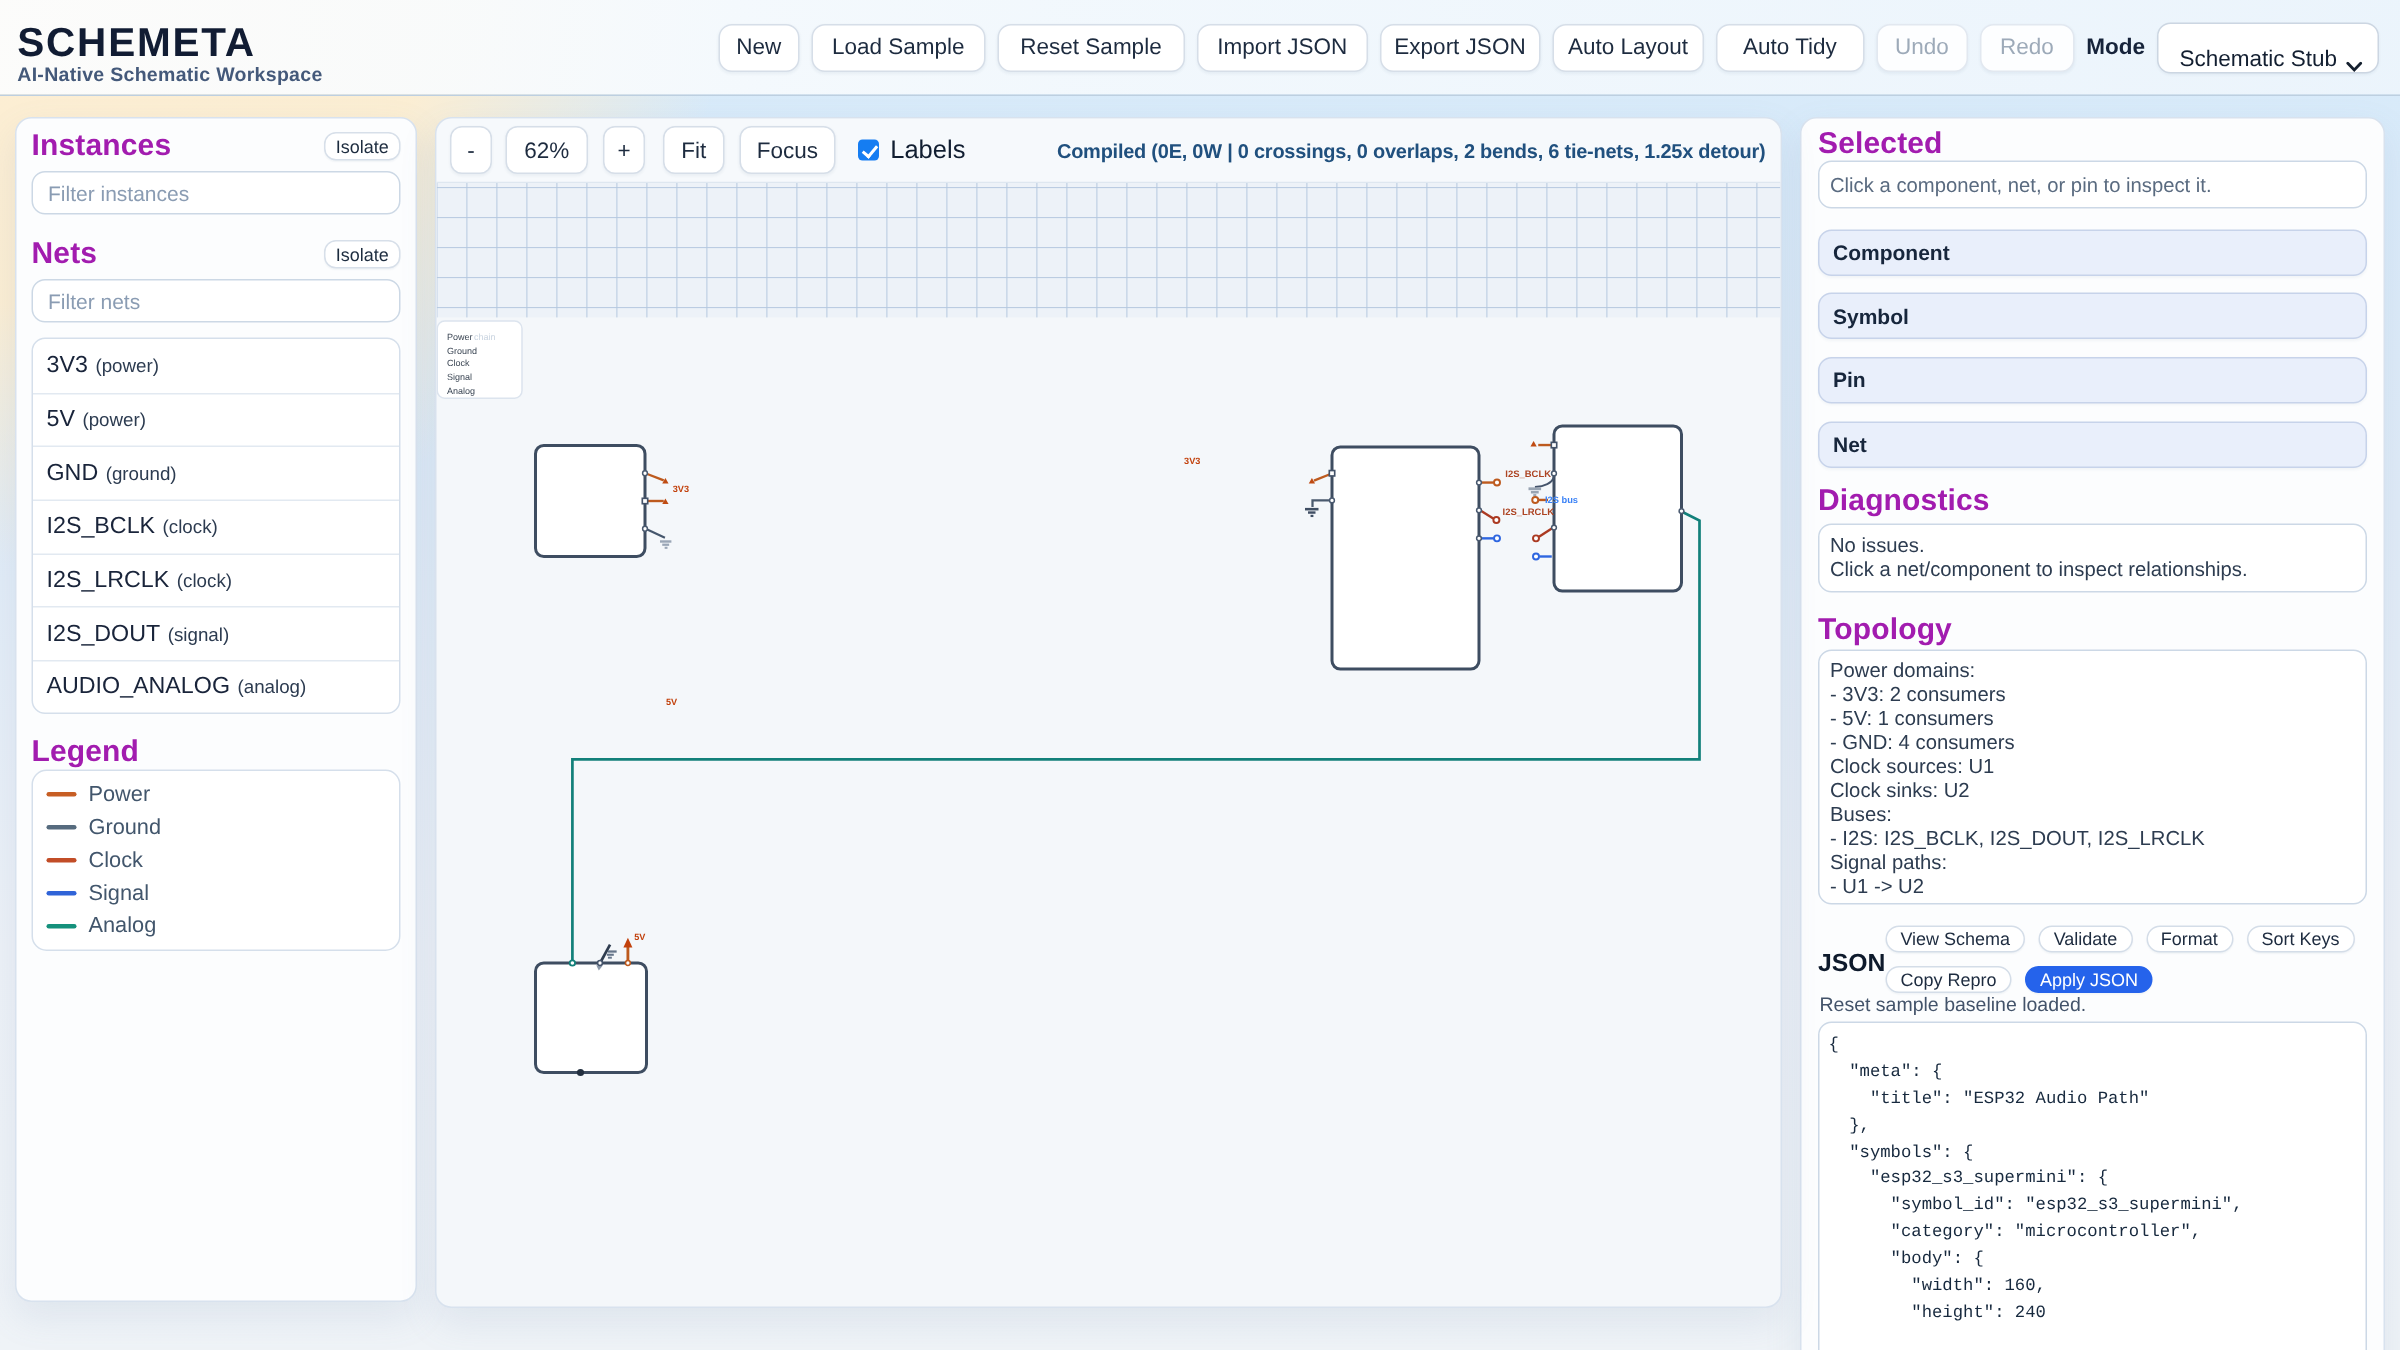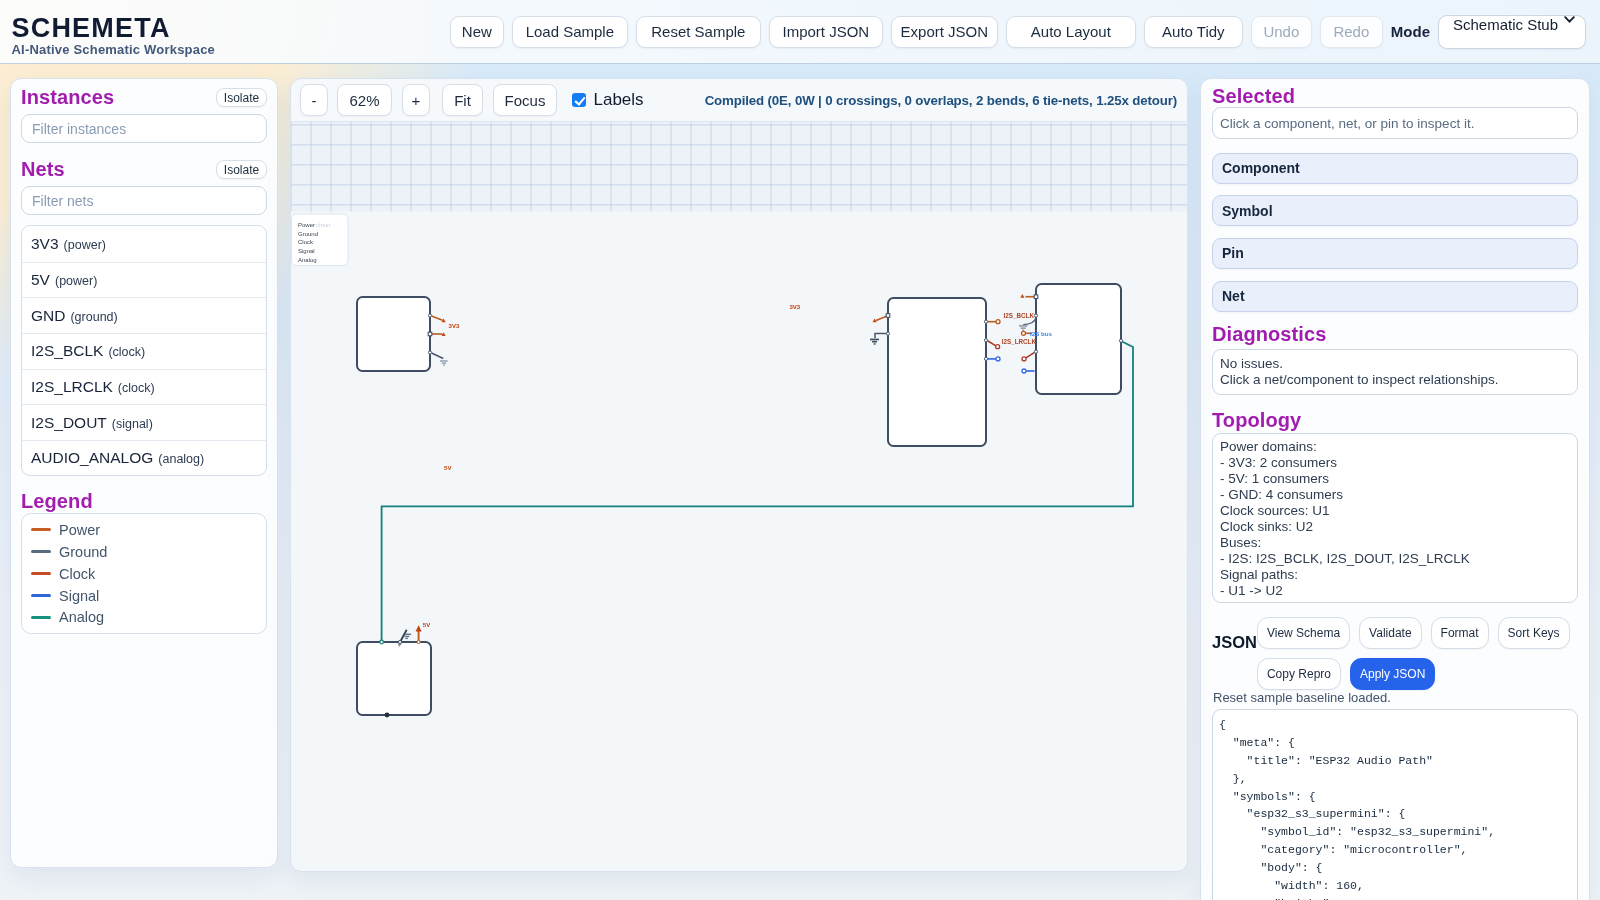--- a/index.html
+++ b/index.html
@@ -21,21 +21,21 @@
 .hbtns { margin-left:auto; display:flex; align-items:center; gap:8px; }
 .hb {
   height:32px; border:1px solid #d6dee8; border-radius:9px; background:#fff;
   display:flex; align-items:center; justify-content:center;
   font-size:15px; font-weight:500; color:#1d2b3f; box-shadow:0 1px 2px rgba(40,70,110,.06);
 }
 .hb.dis { color:#9daab9; border-color:#e2e8f0; background:#fdfeff; }
 .mode { font-size:15px; font-weight:700; color:#16233a; }
 .select {
   width:148px; height:34px; border:1px solid #ccd6e2; border-radius:9px; background:#fff;
-  display:flex; align-items:flex-start; padding:0 10px 0 14px; font-size:15px; color:#131f31;
+  display:flex; align-items:flex-end; padding:0 10px 0 14px; font-size:15px; color:#131f31;
   box-shadow:0 1px 2px rgba(40,70,110,.06);
 }
 .select svg { margin-left:auto; }
 .main { display:flex; gap:12px; padding:14px 10px 0 10px; }
 .panel { background:#fcfdfe; border:1px solid #d8e2ee; border-radius:11px; box-shadow:0 10px 24px rgba(110,140,175,.13); }
 .lp { width:268px; height:790px; padding:9px 10px; }
 .cp { width:898px; height:794px; background:#f4f7fa; overflow:hidden; position:relative; }
 .rp { width:390px; height:852px; padding:6px 11px; }
 h2 { font-size:20px; color:#a21caf; letter-spacing:0.1px; }
 .secrow { display:flex; align-items:center; justify-content:space-between; margin:0 0 7px 0; height:19px; }
@@ -59,39 +59,39 @@
 .cklabel span { font-size:17px; color:#101d30; margin-left:8px; }
 
 .rbox { border:1px solid #ccd8e6; border-radius:9px; background:#fff; }
 .selbox { height:32px; display:flex; align-items:center; padding:0 7px; font-size:13.5px; color:#5a6b80; margin:-1px 0 13.5px 0; }
 .sec { height:31px; display:flex; align-items:center; padding:0 9px; font-size:14px; font-weight:700; color:#17263c; background:#e9effb; border:1px solid #c7d3ea; border-radius:9px; margin-bottom:11.7px; box-shadow:0 1px 2px rgba(40,70,110,.05); }
 .diag { padding:6px 7px; font-size:13.5px; color:#2d3c50; line-height:16px; margin:-1px 0 14px 0; height:45.5px; }
 .topo { padding:5px 7px; font-size:13.5px; color:#2d3c50; line-height:16px; margin:-1px 0 13.5px 0; height:170.7px; }
 .jsonrow { display:flex; margin:0 0 0 0; }
 .jsonlbl { font-size:16.5px; font-weight:700; color:#0e1a2c; width:46px; padding-top:16px; }
 .jbtns { display:flex; flex-wrap:wrap; gap:9px 9px; }
-.jb { height:32px; border:1px solid #d4dde8; border-radius:11.5px; background:#fff; display:flex; align-items:center; justify-content:center; padding:0 9px; font-size:12px; font-weight:500; color:#1d2b3f; box-shadow:0 1px 1px rgba(40,70,110,.05); }
+.jb { height:18px; border:1px solid #d4dde8; border-radius:11.5px; background:#fff; display:flex; align-items:center; justify-content:center; padding:0 9px; font-size:12px; font-weight:500; color:#1d2b3f; box-shadow:0 1px 1px rgba(40,70,110,.05); }
 .jb.blue { background:#2563eb; border-color:#2563eb; color:#fff; }
 .resetmsg { font-size:13px; color:#43536a; margin:0 0 4px 1px; }
 .code { padding:6px 6px; font-family:"Liberation Mono", monospace; font-size:11.5px; line-height:17.9px; color:#17293e; height:250px; white-space:pre; }
 </style>
 </head>
 <body>
 <header>
   <div class="logo">
       <h1>SCHEMETA</h1>
       <div class="sub">AI-Native Schematic Workspace</div>
     </div>
   <div class="hbtns">
     <div class="hb" style="width:54px">New</div>
     <div class="hb" style="width:116px">Load Sample</div>
     <div class="hb" style="width:125px">Reset Sample</div>
     <div class="hb" style="width:114px">Import JSON</div>
     <div class="hb" style="width:107px">Export JSON</div>
-    <div class="hb" style="width:130px">Auto Layout</div>
+    <div class="hb" style="width:101px">Auto Layout</div>
     <div class="hb" style="width:99px">Auto Tidy</div>
     <div class="hb dis" style="width:61px">Undo</div>
     <div class="hb dis" style="width:63px">Redo</div>
     <span class="mode">Mode</span>
     <div class="select">Schematic Stub
       <svg width="11" height="7" viewBox="0 0 11 7">
           <path d="M1.2 1.2 L5.5 5.6 L9.8 1.2" stroke="#15202f" stroke-width="1.9" fill="none" stroke-linecap="round"></path>
         </svg>
     </div>
   </div>

